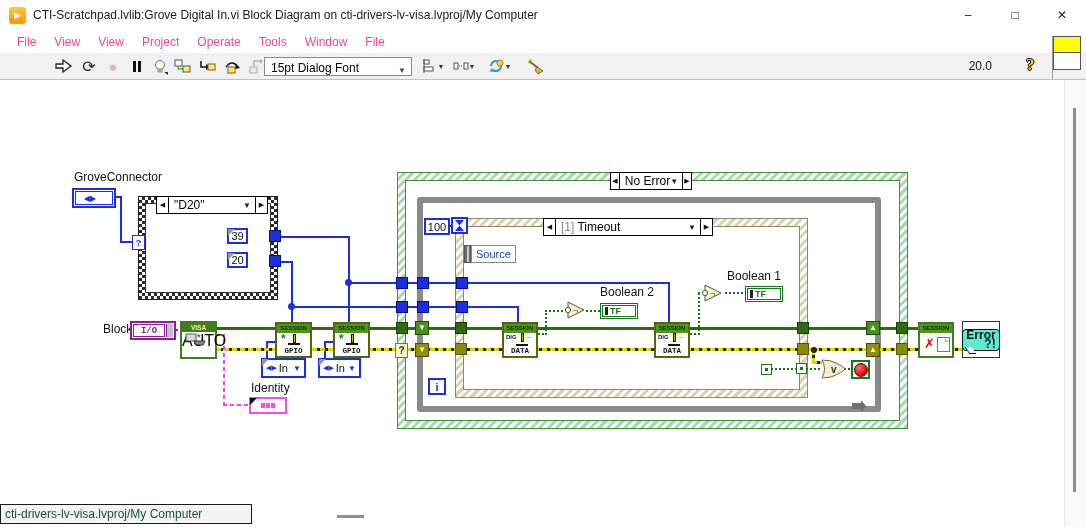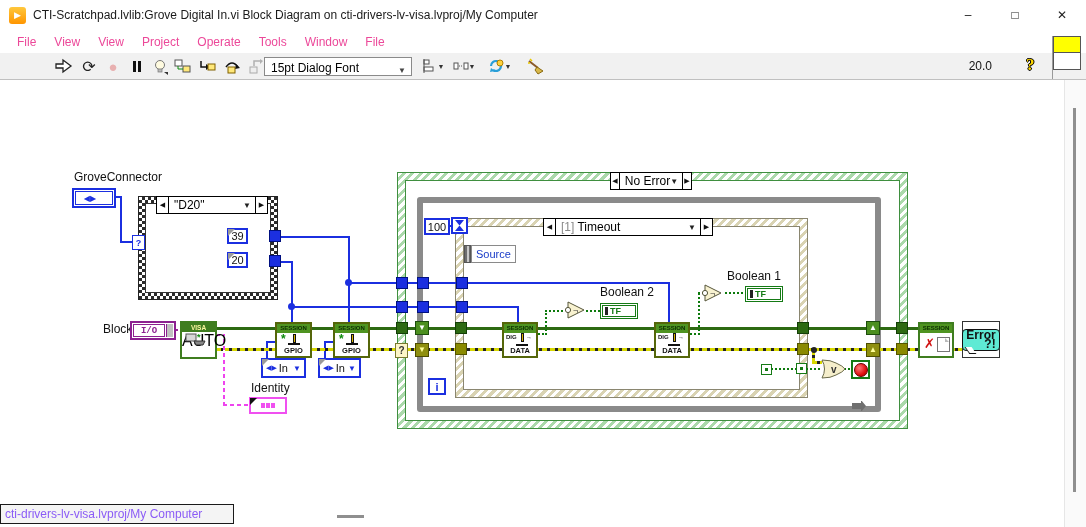--- a/index.html
+++ b/index.html
@@ -19,21 +19,21 @@
   .font-box .dd{margin-left:auto;margin-right:5px;font-size:8px;color:#444;}
   .zoom-label{left:942px;top:59px;width:50px;text-align:right;font-size:12px;color:#111;}
   .help-q{left:1026px;top:55px;font-size:17px;font-weight:bold;font-family:"Liberation Serif",serif;color:#ffd800;text-shadow:-1px 0 #000,1px 0 #000,0 -1px #000,0 1px #000;}
   .tb-sep{left:1052px;top:36px;width:1px;height:43px;background:#9a9a9a;}
   .vi-icon{left:1053px;top:36px;width:28px;height:34px;border:1px solid #555;box-sizing:border-box;background:#fff;}
   .vi-icon .half{position:absolute;left:0;top:0;width:100%;height:15px;background:#ffff00;border-bottom:1px solid #555;}
   
   .vscroll{left:1064px;top:80px;width:22px;height:447px;background:#fafafa;border-left:1px solid #e6e6e6;}
   .vthumb{left:1073px;top:108px;width:3px;height:384px;background:#8f8f8f;}
   .hthumb{left:337px;top:515px;width:27px;height:3px;background:#8f8f8f;}
-  .target-tab{left:0px;top:504px;width:234px;height:20px;background:#f4f4f4;border:1px solid #1a1a1a;box-sizing:border-box;font-size:12px;color:#8b5cf6;display:flex;align-items:center;padding-left:4px;}
+  .target-tab{left:0px;top:504px;width:252px;height:20px;background:#f4f4f4;border:1px solid #1a1a1a;box-sizing:border-box;font-size:12px;color:#14532d;display:flex;align-items:center;padding-left:4px;}
   
   .case-green{left:397px;top:172px;width:511px;height:257px;background:repeating-linear-gradient(135deg,#ffffff 0 3px,#abd9ab 3px 6px);border:1px solid #3f8f3f;box-sizing:border-box;}
   .case-green .inner{position:absolute;left:7px;top:7px;right:7px;bottom:7px;background:#fff;border:1px solid #3f8f3f;}
   .while-loop{left:417px;top:197px;width:464px;height:215px;border:6px solid #8a8a8a;box-sizing:border-box;border-radius:3px;}
   .event-struct{left:455px;top:218px;width:353px;height:180px;background:repeating-linear-gradient(135deg,#ffffff 0 3px,#d9d3b2 3px 6px);border:1px solid #8a8670;box-sizing:border-box;}
   .event-struct .inner{position:absolute;left:7px;top:7px;right:7px;bottom:7px;background:#fff;border:1px solid #8a8670;}
   .case-checker{left:138px;top:196px;width:140px;height:104px;background:repeating-conic-gradient(#2b2b2b 0% 25%,#ffffff 0% 50%) 0 0/6px 6px;border:1px solid #222;box-sizing:border-box;}
   .case-checker .inner{position:absolute;left:6px;top:6px;right:6px;bottom:6px;background:#fff;border:1px solid #333;}
   .selector{height:18px;background:#fff;border:1px solid #000;box-sizing:border-box;display:flex;align-items:center;font-size:12px;}
   .selector .cell{width:11px;align-self:stretch;display:flex;align-items:center;justify-content:center;font-size:7px;color:#111;}
@@ -76,21 +76,21 @@
   .ctl-blue{box-sizing:border-box;border:2px solid #1b2fe0;background:#fff;display:flex;}
   .ctl-blue .in{flex:1;margin:1px;border:1px solid #1b2fe0;display:flex;align-items:center;}
   .ctl-blue .g{flex:1;text-align:center;color:#1b2fe0;font-size:8px;}
   .ctl-blue .seg{width:7px;background:#c0c0c0;border-left:1px solid #1b2fe0;}
   .ctl-io{box-sizing:border-box;border:2px solid #8c2090;background:#fff;display:flex;}
   .ctl-io .in{flex:1;margin:1px;border:1px solid #8c2090;display:flex;align-items:center;justify-content:center;font-family:"Liberation Mono",monospace;font-size:9px;font-weight:bold;color:#8c2090;}
   .ctl-io .seg{width:6px;background:#c0c0c0;border-left:1px solid #8c2090;margin:1px 1px 1px 0;}
   .dlabel{font-size:12px;color:#111;white-space:nowrap;}
   .node{box-sizing:border-box;background:#fff;border:2px solid #55660a;}
   .node .banner{height:9px;background:#4f9421;color:#0b2d00;font-size:6px;font-weight:bold;text-align:center;line-height:9px;letter-spacing:0px;}
-  .node .plabel{position:absolute;bottom:1px;left:0;right:0;text-align:center;font-size:7.5px;font-weight:bold;color:#111;}
+  .node .plabel{position:absolute;bottom:1px;left:0;right:0;text-align:center;font-size:7.5px;font-weight:bold;color:#111;font-family:Liberation Mono, monospace;}
   .tglyph-v{position:absolute;width:3px;height:9px;background:#d8b400;border:1px solid #111;box-sizing:border-box;}
   .tglyph-h{position:absolute;width:12px;height:2px;background:#111;}
   .ast{position:absolute;color:#0c8a0c;font-size:12px;font-weight:bold;line-height:10px;}
   .digtxt{position:absolute;font-size:6px;font-weight:bold;color:#111;}
   .visa-node{box-sizing:border-box;background:#fff;border:2px solid #3f7d1f;}
   .visa-node .banner{height:9px;background:#3f7d1f;color:#fdf6a0;font-size:6.5px;font-weight:bold;text-align:center;line-height:9px;}
   .tf{box-sizing:border-box;background:#fff;border:1px solid #157a15;padding:1px;}
   .tf .in{border:1px solid #157a15;height:100%;box-sizing:border-box;display:flex;align-items:center;padding-left:2px;}
   .tf .bar{width:3px;height:8px;background:#222;margin-right:2px;}
   .tf .tx{font-size:9px;font-weight:bold;color:#157a15;}

